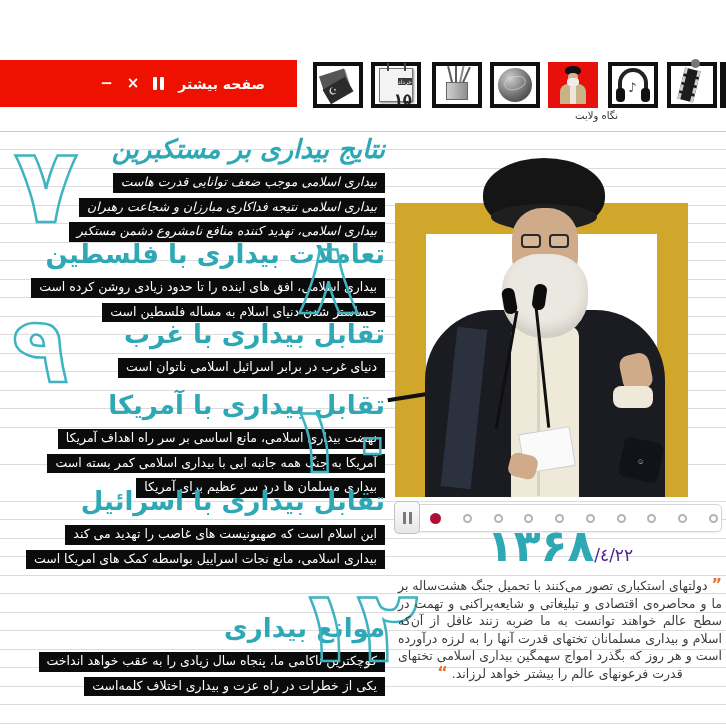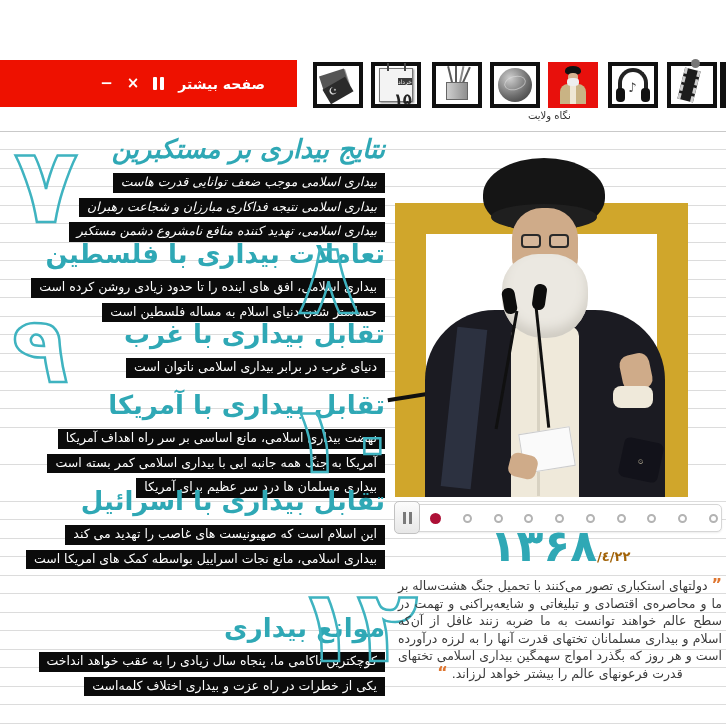--- a/index.html
+++ b/index.html
@@ -63,21 +63,21 @@
   .ml-robe{position:absolute;left:8px;top:18px;width:26px;height:20px;background:#c9b384;border-radius:8px 8px 0 0;}
   .ml-sash{position:absolute;left:18px;top:19px;width:6px;height:19px;background:#efe7d5;}
   .phones{position:relative;width:36px;height:34px;}
   .ph-band{position:absolute;left:3px;top:0;width:30px;height:26px;border:4px solid #222;border-bottom:none;border-radius:16px 16px 0 0;}
   .ph-ear{position:absolute;bottom:0;width:9px;height:14px;background:#111;border-radius:4px;}
   .ph-ear.l{left:1px;} .ph-ear.r{right:1px;}
   .ph-note{position:absolute;left:13px;top:12px;color:#444;font-size:13px;}
   .film{position:relative;width:34px;height:36px;}
   .film-strip{position:absolute;left:6px;top:2px;width:16px;height:32px;background:#1c1c1c;transform:rotate(14deg);border-left:3px dashed #cfcfcf;border-right:3px dashed #cfcfcf;}
   .film-head{position:absolute;left:16px;top:-8px;width:9px;height:9px;background:#777;border-radius:50%;}
-  .icon-caption{position:absolute;left:528px;top:110px;width:90px;text-align:left;font-size:10px;color:#333;}
+  .icon-caption{position:absolute;left:528px;top:110px;width:90px;text-align:right;font-size:10px;color:#333;}
 
   
   .section{position:absolute;right:341px;width:385px;text-align:right;direction:rtl;}
   .section .title{
     color:var(--teal);font-size:26px;font-weight:bold;line-height:33px;letter-spacing:-.5px;
     display:inline-block;cursor:pointer;
   }
   .section .bars{margin-top:2px;}
   .section .bar-line{display:block;clear:both;float:right;margin-top:3px;clear:both;}
   .section .bar-line span{
@@ -121,21 +121,21 @@
   .carousel{position:absolute;left:396px;top:504px;width:326px;height:28px;background:#fff;border:1px solid #d6d6d6;border-radius:5px;box-shadow:0 1px 2px rgba(0,0,0,.08);}
   .car-pause{position:absolute;left:394px;top:501px;width:26px;height:33px;background:linear-gradient(#fcfcfc,#e7e7e7);border:1px solid #c2c2c2;border-radius:5px;display:flex;align-items:center;justify-content:center;gap:3px;cursor:pointer;}
   .car-pause i{display:block;width:3px;height:12px;background:#7a7a7a;}
   .dots{position:absolute;left:430px;top:504px;width:288px;height:28px;display:flex;align-items:center;justify-content:space-between;direction:ltr;}
   .dot{width:9px;height:9px;border-radius:50%;background:#fff;border:2px solid #b3b3b3;cursor:pointer;}
   .dot.active{width:11px;height:11px;background:var(--dot-active);border:none;}
 
   
   .date{position:absolute;left:398px;top:524px;width:324px;text-align:center;direction:ltr;white-space:nowrap;}
   .date .year{font-size:44px;font-weight:bold;color:var(--teal);letter-spacing:-2px;line-height:1;}
-  .date .rest{font-size:13px;color:#a16207;font-weight:bold;}
+  .date .rest{font-size:17px;color:#4c1d95;font-weight:normal;}
 
   
   .quote{
     position:absolute;left:398px;top:577px;width:324px;direction:rtl;
     font-size:12.5px;line-height:17.5px;color:var(--ink);font-weight:500;
     text-align:justify;text-align-last:center;
   }
   .qmark{color:var(--orange);font-weight:bold;font-size:16px;line-height:1;}
 </style>
 </head>
@@ -222,21 +222,21 @@
     <div class="bars">
       <span class="bar-line"><span>بیداری اسلامی، افق های اینده را تا حدود زیادی روشن کرده است</span></span>
       <span class="bar-line"><span>حساستر شدن دنیای اسلام به مساله فلسطین است</span></span>
     </div>
   </div>
   <div class="bignum" style="left:298px;top:236px;font-size:100px;">۸</div>
 
   <div class="section" style="top:318px;padding-left:12px;">
     <span class="title">تقابل بیداری با غرب</span>
     <div class="bars">
-      <span class="bar-line"><span>دنیای غرب در برابر بیداری اسلامی ناتوان است</span></span>
+      <span class="bar-line"><span>دنیای غرب در برابر اسرائیل اسلامی ناتوان است</span></span>
     </div>
   </div>
   <div class="bignum" style="left:12px;top:312px;font-size:92px;">۹</div>
 
   <div class="section" style="top:389px;">
     <span class="title">تقابل بیداری با آمریکا</span>
     <div class="bars">
       <span class="bar-line"><span>نهضت بیداری اسلامی، مانع اساسی بر سر راه اهداف آمریکا</span></span>
       <span class="bar-line"><span>آمریکا به جنگ همه جانبه ایی با بیداری اسلامی کمر بسته است</span></span>
       <span class="bar-line"><span>بیداری مسلمان ها درد سر عظیم برای آمریکا</span></span>

